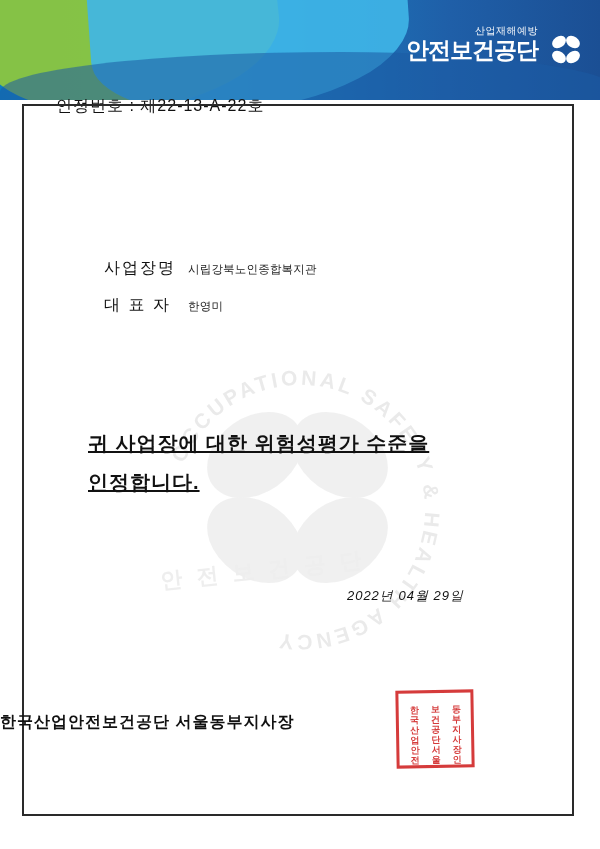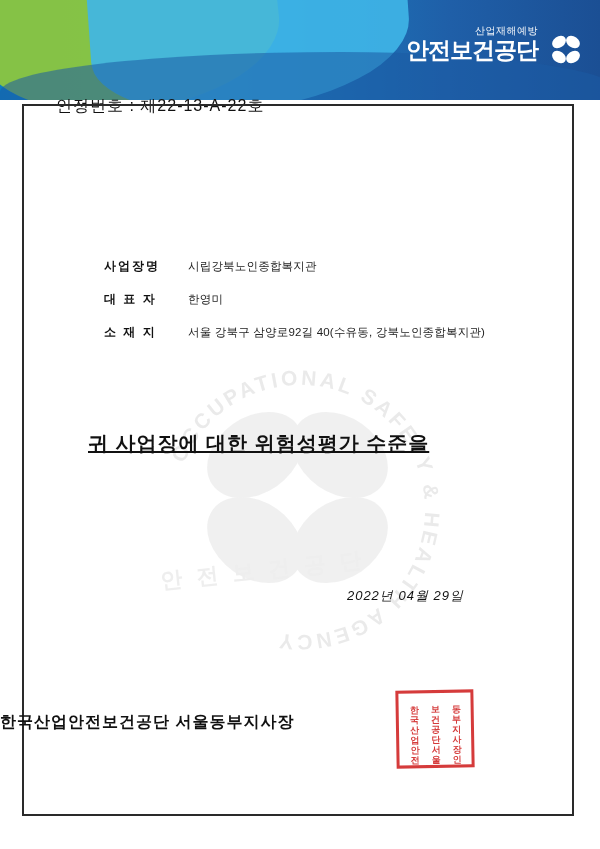--- a/index.html
+++ b/index.html
@@ -144,22 +144,22 @@
     left: 104px; top: 258px;
     width: 420px;
   }
   .field-row {
     display: flex;
     align-items: baseline;
     margin-bottom: 16px;
   }
   .field-label {
     width: 84px;
-    font-size: 12px;
-    font-weight: bold;
+    font-size: 16px;
+    font-weight: normal;
     letter-spacing: 2px;
     color: #111;
     flex: none;
   }
   .field-value {
     font-size: 11.5px;
     color: #222;
     letter-spacing: .2px;
     text-align: center;
   }
@@ -287,28 +287,25 @@
 
   <div class="fields">
     <div class="field-row">
       <div class="field-label">사업장명</div>
       <div class="field-value">시립강북노인종합복지관</div>
     </div>
     <div class="field-row">
       <div class="field-label">대 표 자</div>
       <div class="field-value">한영미</div>
     </div>
-    <div class="field-row">
-      <div class="field-label">소 재 지</div>
-      <div class="field-value">서울 강북구 삼양로92길 40(수유동, 강북노인종합복지관)</div>
-    </div>
   </div>
 
   <div class="body-text">
     <div>귀 사업장에 대한 위험성평가 수준을</div>
+    <div>인정합니다.</div>
   </div>
 
   <div class="doc-date">2022년 04월 29일</div>
 
   <div class="issuer">한국산업안전보건공단 서울동부지사장</div>
 
   <div class="seal">
     <div class="seal-grid">
       <div class="seal-col">한국산업안전</div>
       <div class="seal-col">보건공단서울</div>

